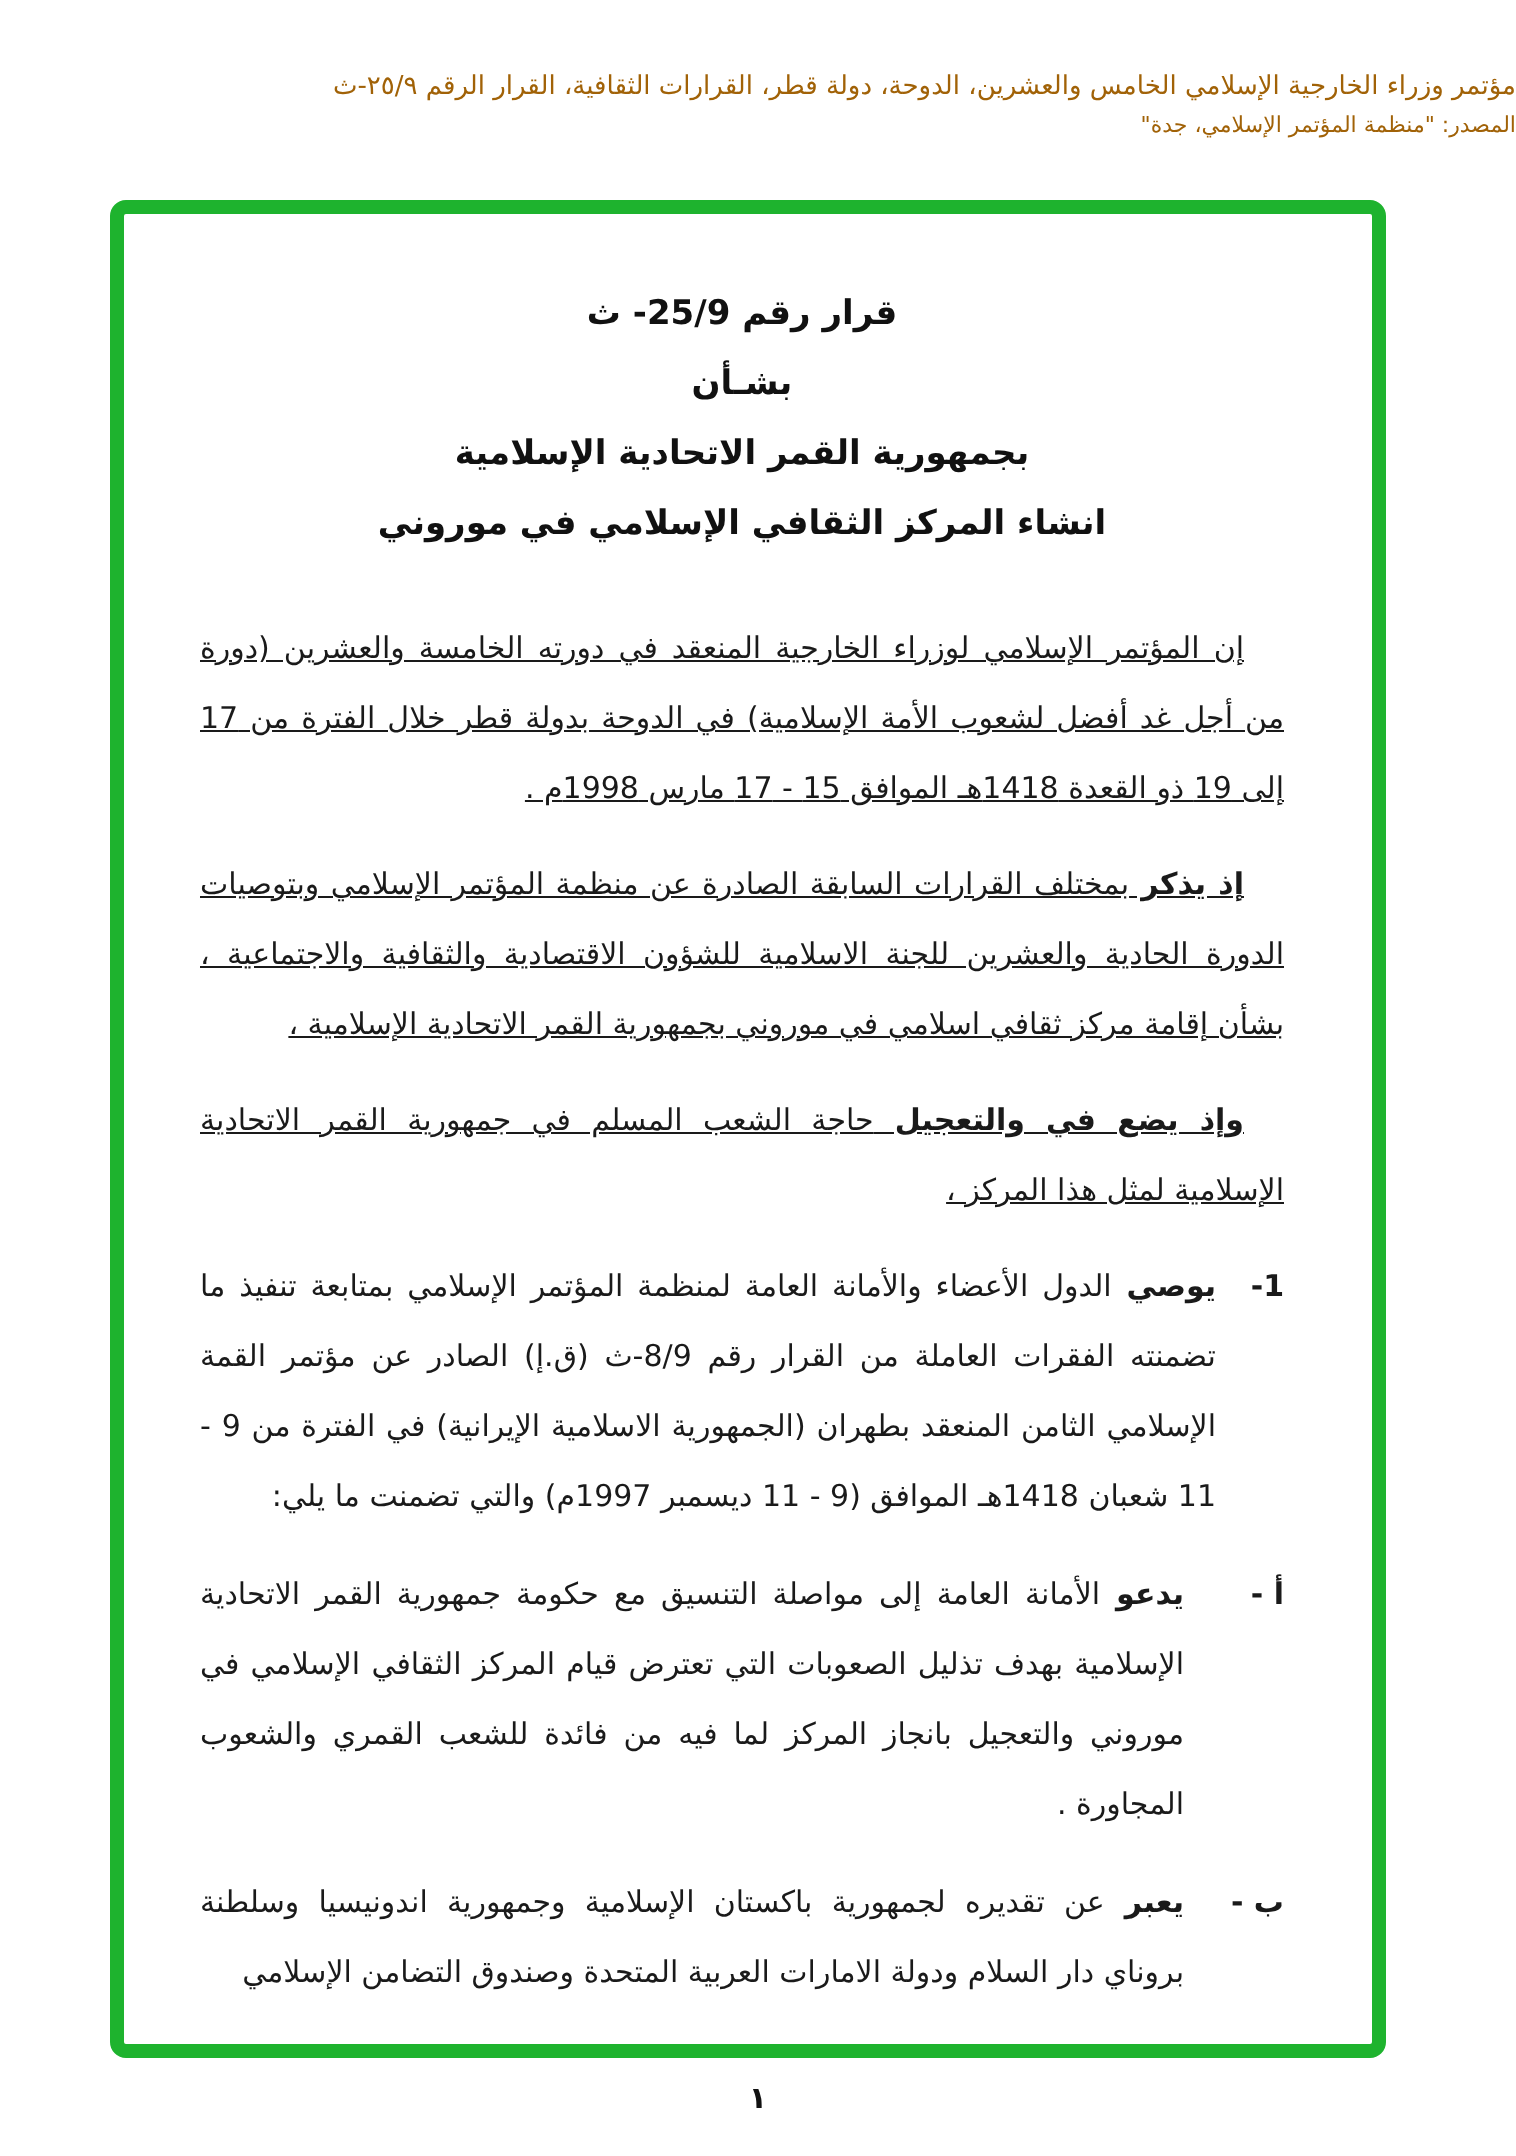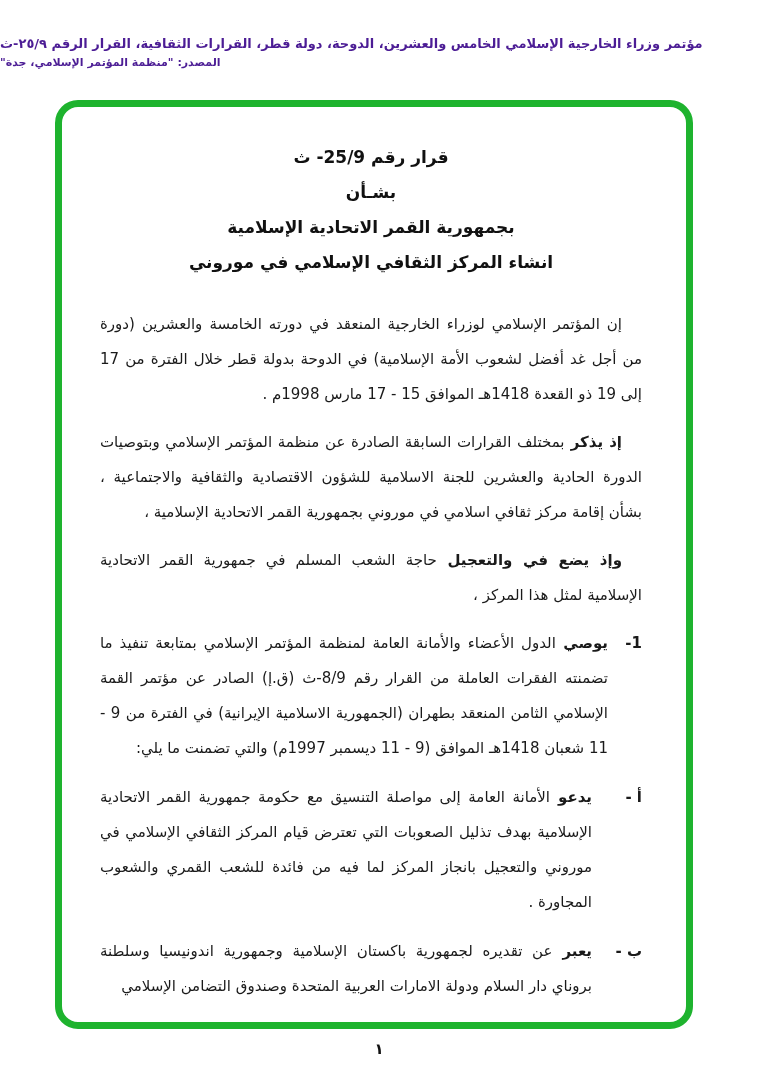--- a/index.html
+++ b/index.html
@@ -5,44 +5,44 @@
   html, body { margin: 0; padding: 0; background: #ffffff; }
   .page {
     position: relative;
     width: 758px; height: 1078px;
     background: #ffffff;
     font-family: "DejaVu Sans", sans-serif;
     color: #1a1a1a;
     overflow: hidden;
   }
   
-  .cite { position: absolute; left: 0; right: 0; text-align: left; direction: rtl; font-weight: bold; color: #4c1d95; }
+  .cite { position: absolute; left: 0; right: 0; text-align: right; direction: rtl; font-weight: normal; color: #a16207; }
   .cite-1 { top: 36px; font-size: 13px; letter-spacing: 0; }
   .cite-2 { top: 56px; font-size: 11px; }
   
   .frame {
     position: absolute;
     left: 55px; top: 100px;
     width: 624px; height: 915px;
     border: 7px solid #1eb32e;
-    border-radius: 23px;
+    border-radius: 8px;
     background: #ffffff;
   }
   .content {
     position: absolute;
     left: 38px; right: 44px; top: 34px;
     direction: rtl;
     font-size: 15px;
     line-height: 35px;
     text-align: justify;
   }
   .title-block { text-align: center; font-weight: bold; font-size: 17px; line-height: 33px; margin-bottom: 28px; color: #111; }
   .title-block div { margin-bottom: 2px; }
   p.para { margin: 0 0 13px 0; }
-  p.indent { text-indent: 20px; }
+  p.indent { text-indent: 20px; text-decoration: underline; }
   .lead { font-weight: bold; margin-top: 29px; }
   .item { display: flex; margin: 4px 0 14px 0; }
   .item .marker { flex: 0 0 34px; font-weight: bold; }
   .item .ibody { flex: 1 1 auto; }
   .item.sub { margin-right: 0; }
   .item.sub .marker { flex: 0 0 50px; }
   .pageno {
     position: absolute; left: 0; right: 0; top: 1040px;
     text-align: center; font-size: 15px; font-weight: bold; color: #111;
   }

